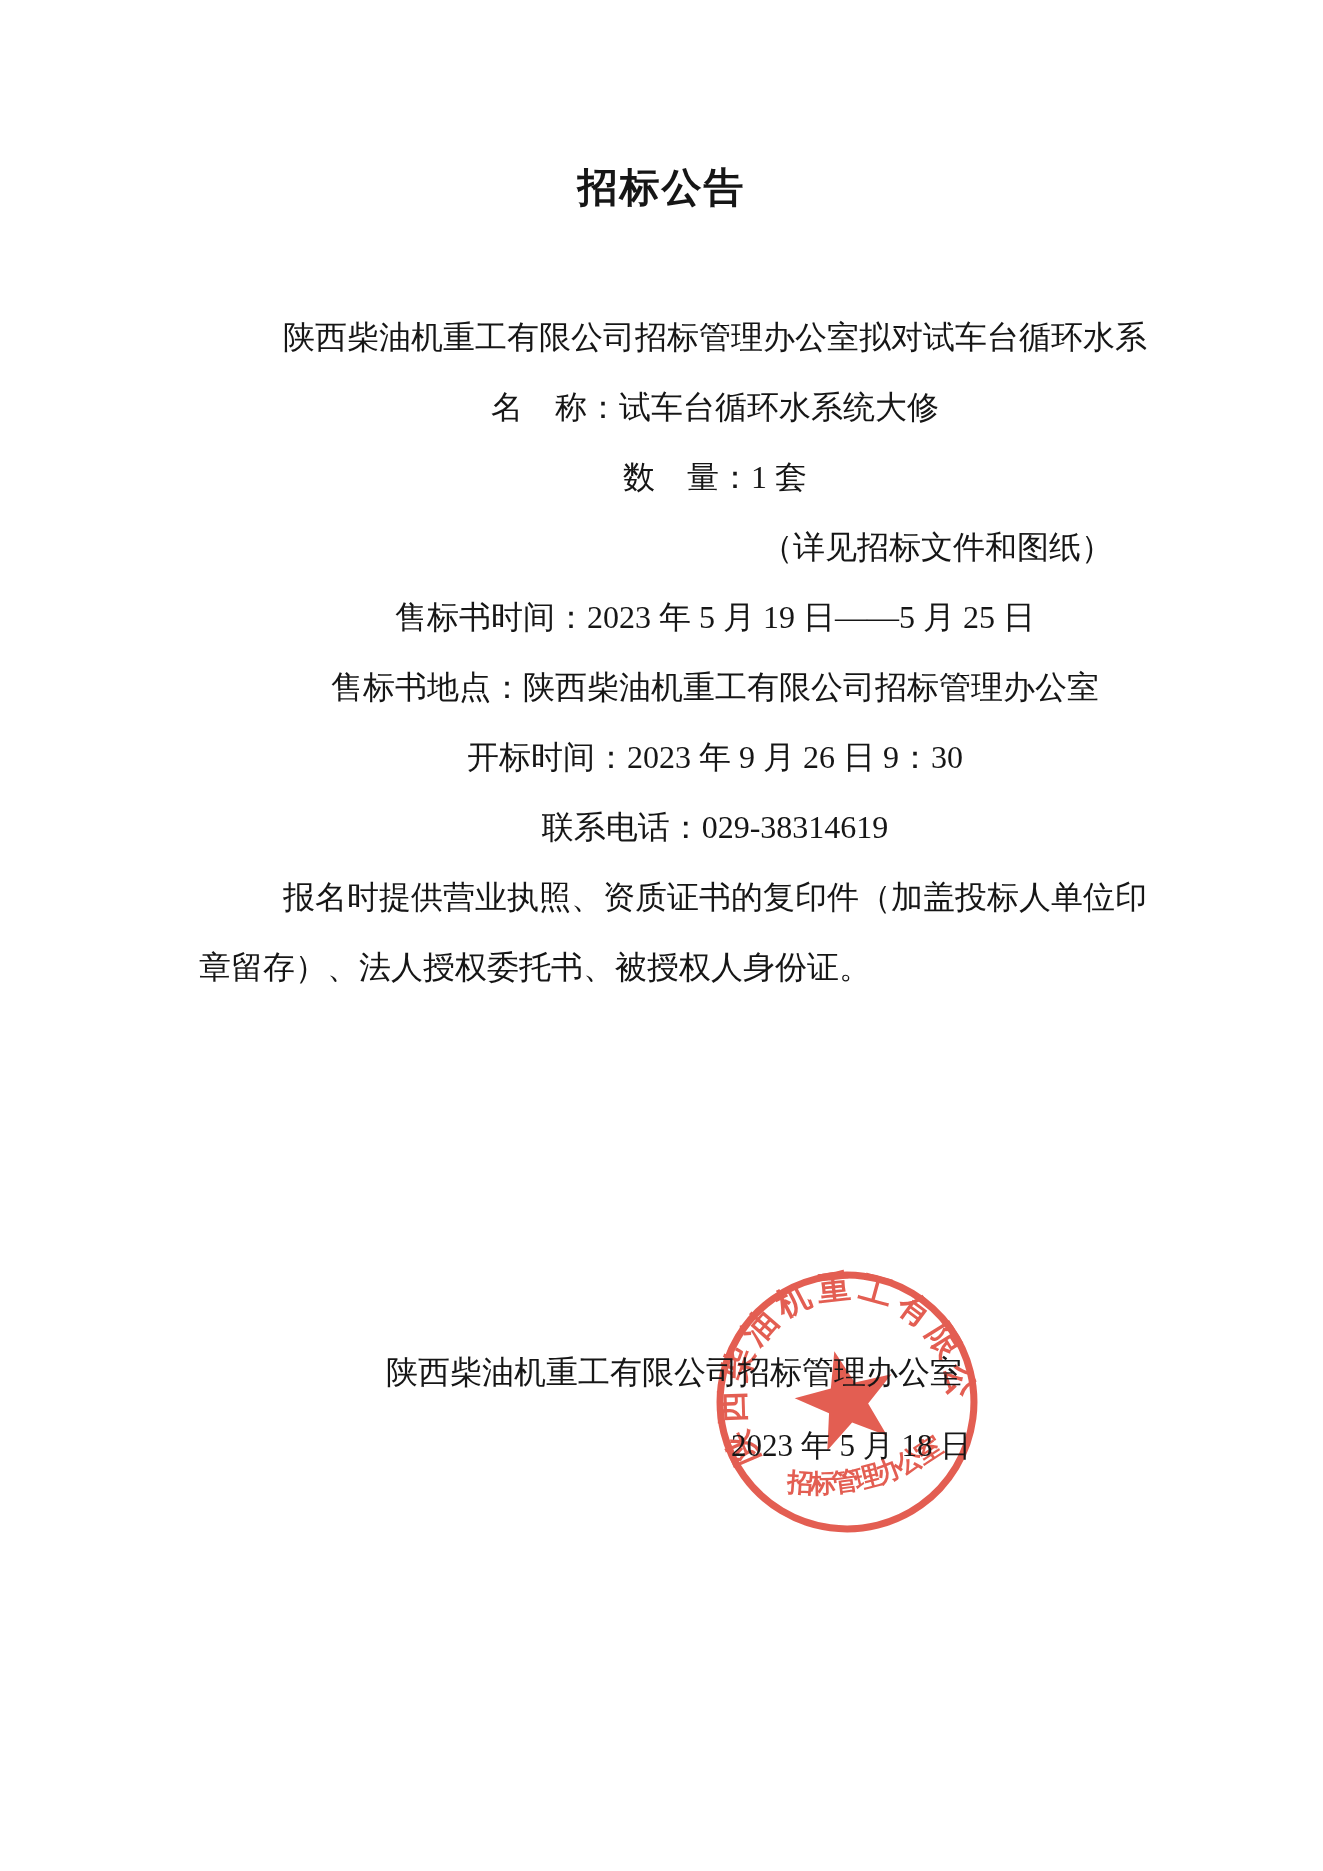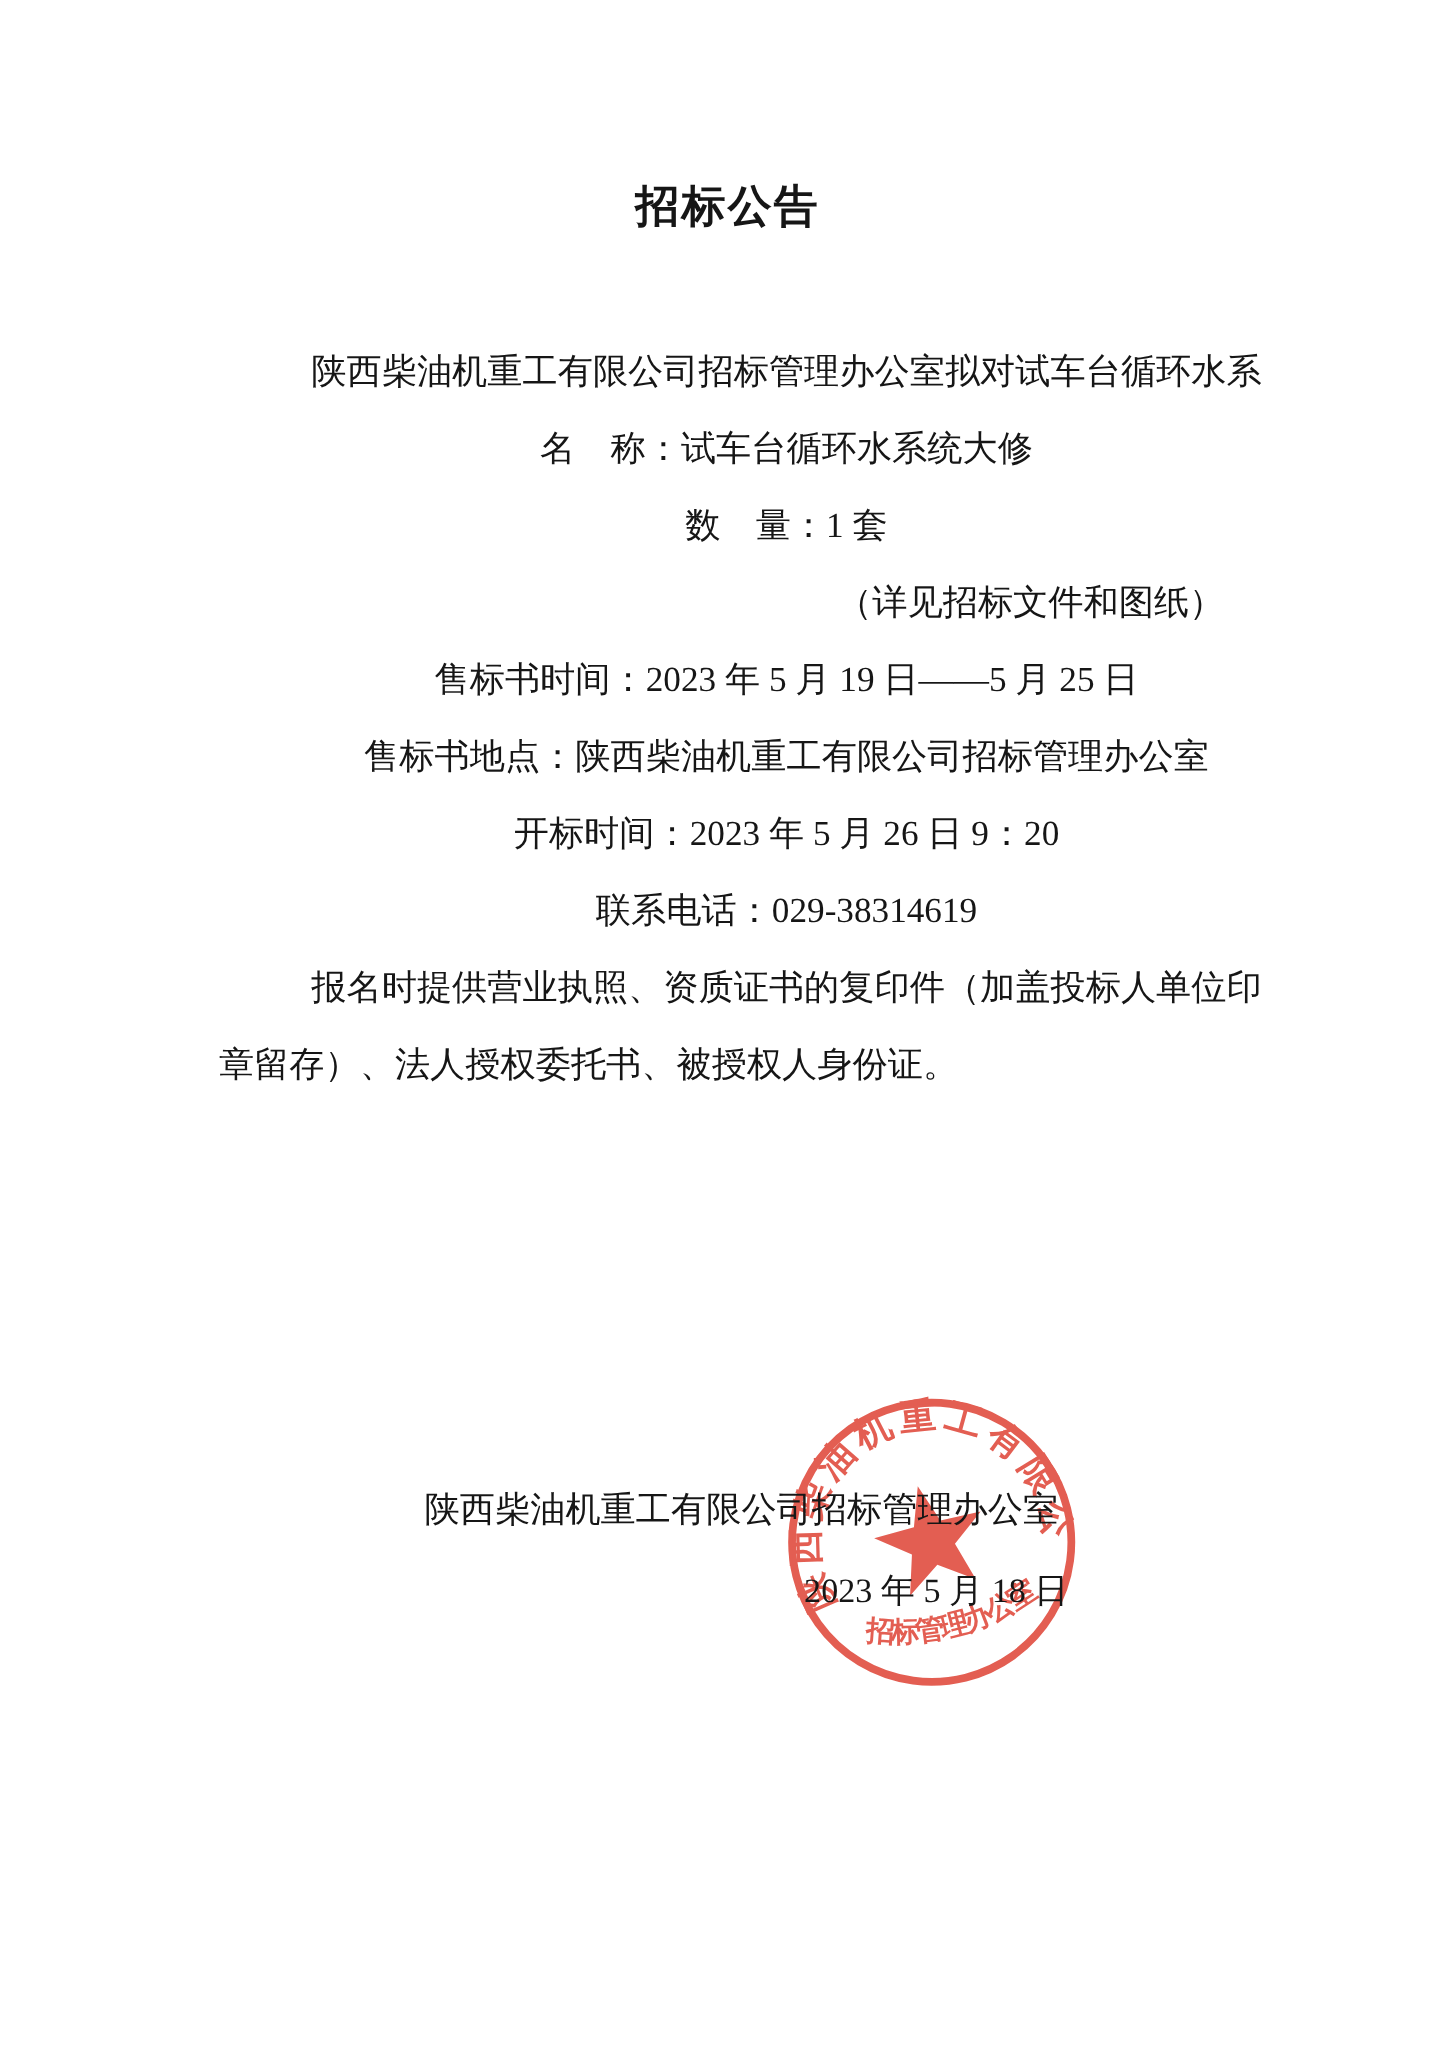--- a/index.html
+++ b/index.html
@@ -83,21 +83,21 @@
 
   <h1 class="doc-title">招标公告</h1>
 
   <div class="doc-body">
       <div class="doc-line indent">陕西柴油机重工有限公司招标管理办公室拟对试车台循环水系</div>
       <div class="doc-line indent">名　称：试车台循环水系统大修</div>
       <div class="doc-line indent">数　量：1 套</div>
       <div class="doc-line align-right">（详见招标文件和图纸）</div>
       <div class="doc-line indent">售标书时间：2023 年 5 月 19 日——5 月 25 日</div>
       <div class="doc-line indent">售标书地点：陕西柴油机重工有限公司招标管理办公室</div>
-      <div class="doc-line indent">开标时间：2023 年 5 月 26 日 9：20</div>
+      <div class="doc-line indent">开标时间：2023 年 9 月 26 日 9：30</div>
       <div class="doc-line indent">联系电话：029-38314619</div>
       <div class="doc-line indent">报名时提供营业执照、资质证书的复印件（加盖投标人单位印</div>
       <div class="doc-line">章留存）、法人授权委托书、被授权人身份证。</div>
     </div>
 
   <div class="sig-org">陕西柴油机重工有限公司招标管理办公室</div>
 
   <div class="sig-date">2023 年 5 月 18 日</div>
 
   <div class="stamp">

